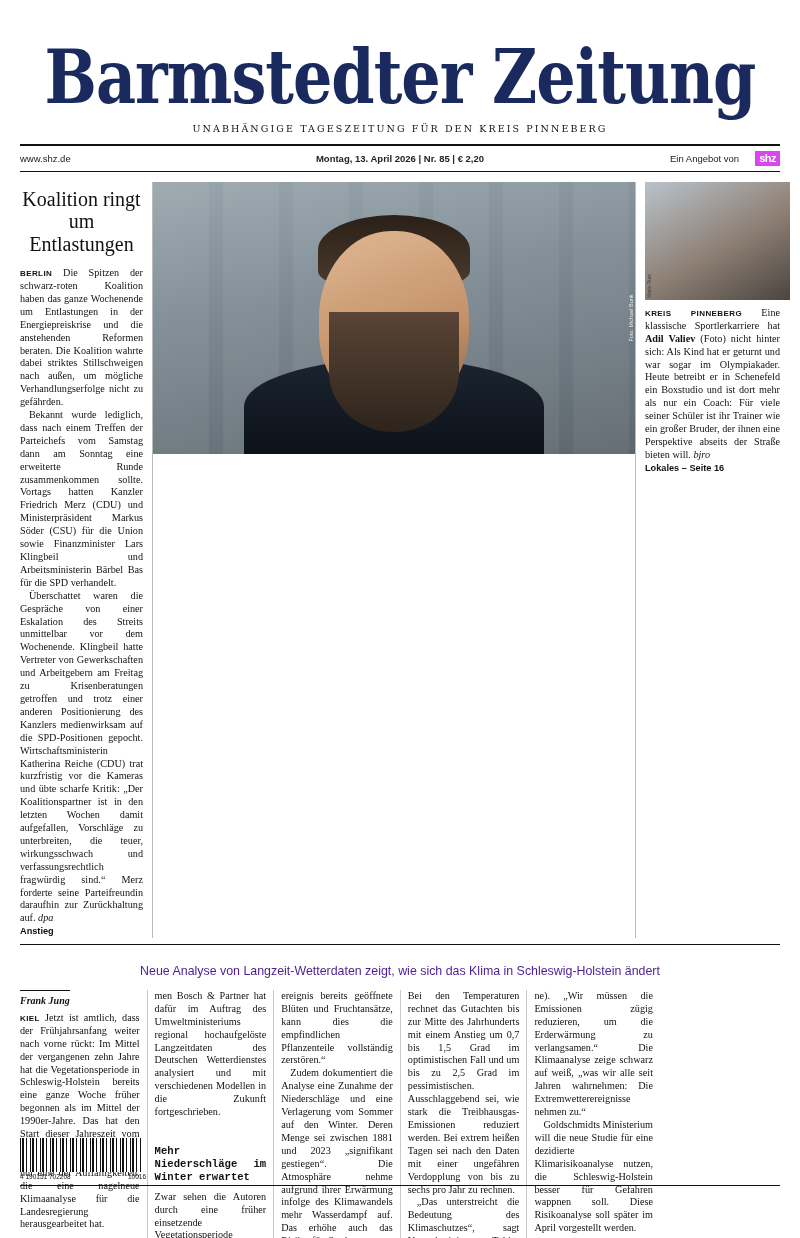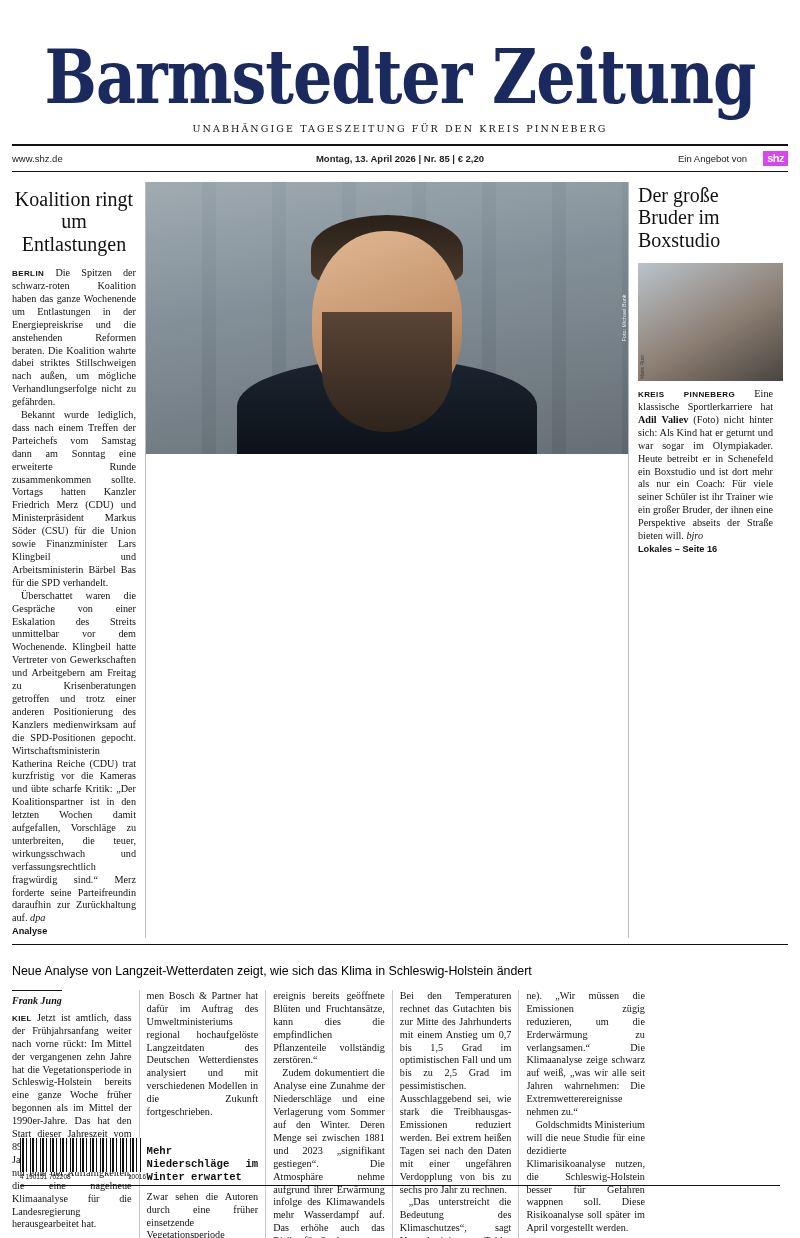--- a/index.html
+++ b/index.html
@@ -4,21 +4,21 @@
 <style>
   * { box-sizing: border-box; }
   html, body { margin:0; padding:0; }
   body {
     width: 800px; height: 1238px;
     background:#ffffff;
     font-family: "Liberation Serif", serif;
     color:#111;
     overflow:hidden;
   }
-  .page { width:800px; height:1194px; position:relative; padding:0 12px; }
+  .page { width:800px; height:1194px; position:relative; padding:0 20px; }
 
   
   .masthead { text-align:center; padding-top:42px; }
   .masthead-title {
     font-family:"DejaVu Serif", serif;
     font-weight:bold;
     font-size:62px;
     line-height:0.95;
     color:#1a2a5e;
     letter-spacing:-1px;
@@ -108,23 +108,23 @@
   }
 
   
   .mainhead-wrap { margin-top:6px; border-top:1px solid #111; padding-top:10px;}
   .mainhead {
     text-align:center;
     font-family:"Liberation Serif", serif;
     font-size:40px; line-height:1.02; letter-spacing:-0.3px;
   }
   .mainsub {
-    text-align:left;
-    font-family:"Liberation Sans", sans-serif;
-    font-size:12.4px; margin-top:9px; color:#000000; font-weight:400;
+    text-align:center;
+    font-family:"Liberation Sans", sans-serif;
+    font-size:12.4px; margin-top:9px; color:#4c1d95; font-weight:400;
   }
 
   
   .article6 { display:flex; margin-top:12px; gap:0; }
   .acol { width:126.6px; padding:0 7px; border-left:1px solid #c9c9c9; }
   .acol:first-child { border-left:none; padding-left:0; }
   .acol:last-child { padding-right:0; }
   .byline {
     font-family:"Liberation Serif", serif;
     font-weight:bold; font-style:italic; font-size:10px;
@@ -190,21 +190,21 @@
   <div class="topband">
 
     <div class="col-left">
       <div class="topheadline">Koalition ringt um Entlastungen</div>
       <div class="bodytext">
         <p class="first"><span class="dateline">BERLIN</span>
           <span>Die Spitzen der schwarz-roten Koalition haben das ganze Wochenende um Entlastungen in der Energiepreiskrise und die anstehenden Reformen beraten. Die Koalition wahrte dabei striktes Stillschweigen nach außen, um mögliche Verhandlungserfolge nicht zu gefährden.</span></p>
         <p>Bekannt wurde lediglich, dass nach einem Treffen der Parteichefs vom Samstag dann am Sonntag eine erweiterte Runde zusammenkommen sollte. Vortags hatten Kanzler Friedrich Merz (CDU) und Ministerpräsident Markus Söder (CSU) für die Union sowie Finanzminister Lars Klingbeil und Arbeitsministerin Bärbel Bas für die SPD verhandelt.</p>
         <p><span>Überschattet waren die Gespräche von einer Eskalation des Streits unmittelbar vor dem Wochenende. Klingbeil hatte Vertreter von Gewerkschaften und Arbeitgebern am Freitag zu Krisenberatungen getroffen und trotz einer anderen Positionierung des Kanzlers medienwirksam auf die SPD-Positionen gepocht. Wirtschaftsministerin Katherina Reiche (CDU) trat kurzfristig vor die Kameras und übte scharfe Kritik: „Der Koalitionspartner ist in den letzten Wochen damit aufgefallen, Vorschläge zu unterbreiten, die teuer, wirkungsschwach und verfassungsrechtlich fragwürdig sind.“ Merz forderte seine Parteifreundin daraufhin zur Zurückhaltung auf.</span>
           <span class="credit">dpa</span></p>
-        <div class="refline">Analyse</div>
+        <div class="refline">Anstieg</div>
       </div>
     </div>
 
     <div class="col-photo">
       <div class="photo-main">
         <div class="pl" style="left:0;"></div>
           <div class="pl" style="left:70px;"></div>
         <div class="pl" style="left:140px;"></div>
           <div class="pl" style="left:210px;"></div>
         <div class="pl" style="left:280px;"></div>
@@ -212,21 +212,20 @@
         <div class="pl" style="left:420px;"></div>
         <div class="body-shirt"></div>
         <div class="hair"></div>
         <div class="face"></div>
         <div class="beard"></div>
         <div class="photo-credit-v">Foto: Michael Bunk</div>
       </div>
     </div>
 
     <div class="col-right">
-      <div class="topheadline right">Der große Bruder im Boxstudio</div>
       <div class="rightphoto">
         <div class="pc">Marie Rust</div>
       </div>
       <div class="bodytext" style="margin-top:7px;">
         <p class="first"><span class="dateline">KREIS PINNEBERG</span>
           <span>Eine klassische Sportlerkarriere hat </span><b>Adil Valiev</b><span> (Foto) nicht hinter sich: Als Kind hat er geturnt und war sogar im Olympiakader. Heute betreibt er in Schenefeld ein Boxstudio und ist dort mehr als nur ein Coach: Für viele seiner Schüler ist ihr Trainer wie ein großer Bruder, der ihnen eine Perspektive abseits der Straße bieten will.</span>
           <span class="credit">bjro</span></p>
         <div class="refline">
           <span>Lokales</span>
           <span class="pg">– Seite 16</span>

